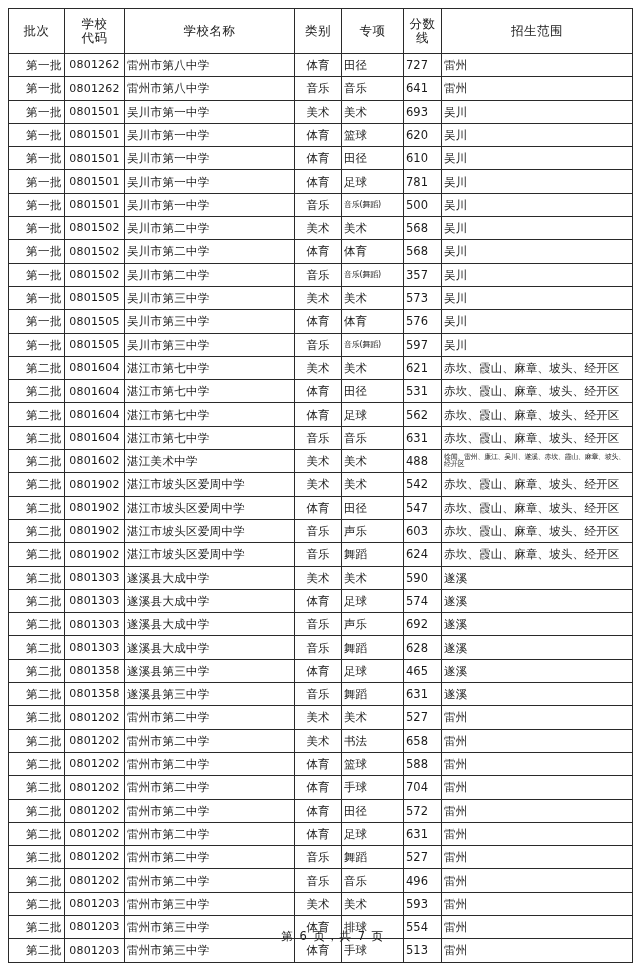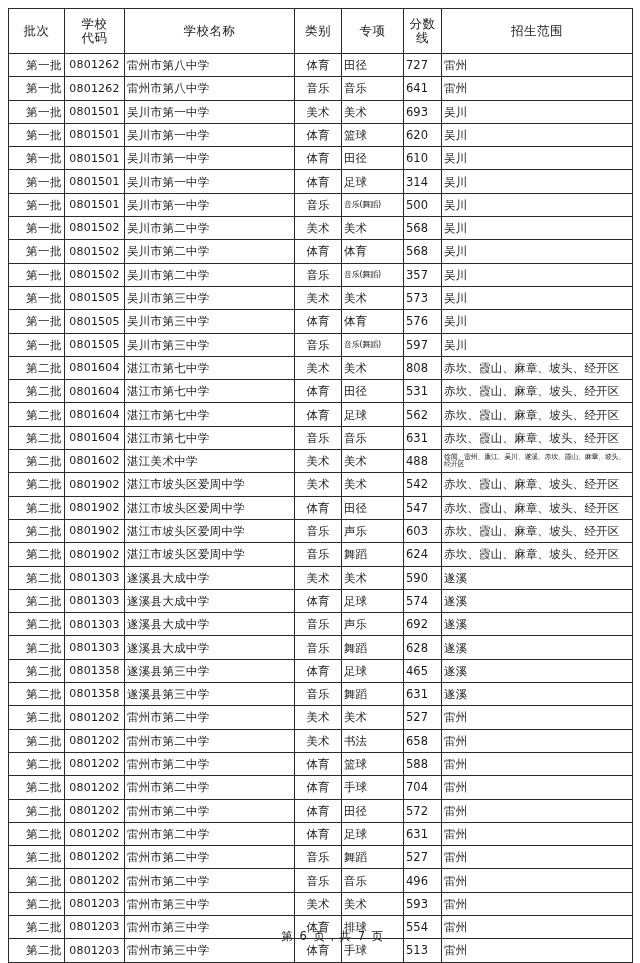--- a/index.html
+++ b/index.html
@@ -180,21 +180,21 @@
           <td class="c-major">田径</td>
           <td class="c-score">610</td>
           <td class="c-range">吴川</td>
         </tr>
         <tr>
           <td class="c-batch">第一批</td>
           <td class="c-code">0801501</td>
           <td class="c-school">吴川市第一中学</td>
           <td class="c-cat">体育</td>
           <td class="c-major">足球</td>
-          <td class="c-score">314</td>
+          <td class="c-score">781</td>
           <td class="c-range">吴川</td>
         </tr>
         <tr>
           <td class="c-batch">第一批</td>
           <td class="c-code">0801501</td>
           <td class="c-school">吴川市第一中学</td>
           <td class="c-cat">音乐</td>
           <td class="c-major tiny">音乐(舞蹈)</td>
           <td class="c-score">500</td>
           <td class="c-range">吴川</td>
@@ -252,21 +252,21 @@
           <td class="c-major tiny">音乐(舞蹈)</td>
           <td class="c-score">597</td>
           <td class="c-range">吴川</td>
         </tr>
         <tr>
           <td class="c-batch">第二批</td>
           <td class="c-code">0801604</td>
           <td class="c-school">湛江市第七中学</td>
           <td class="c-cat">美术</td>
           <td class="c-major">美术</td>
-          <td class="c-score">808</td>
+          <td class="c-score">621</td>
           <td class="c-range">赤坎、霞山、麻章、坡头、经开区</td>
         </tr>
         <tr>
           <td class="c-batch">第二批</td>
           <td class="c-code">0801604</td>
           <td class="c-school">湛江市第七中学</td>
           <td class="c-cat">体育</td>
           <td class="c-major">田径</td>
           <td class="c-score">531</td>
           <td class="c-range">赤坎、霞山、麻章、坡头、经开区</td>

